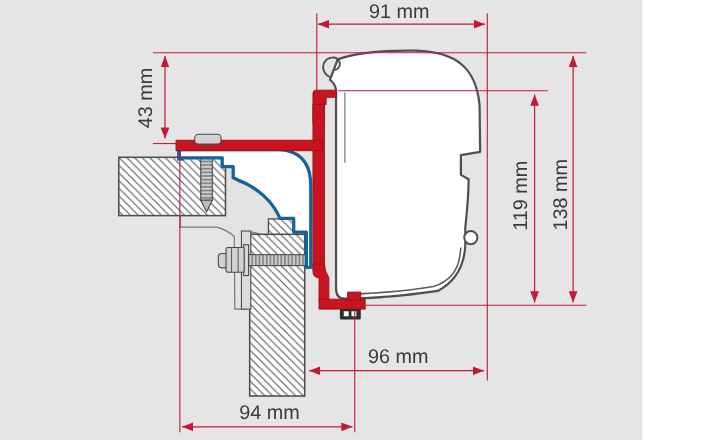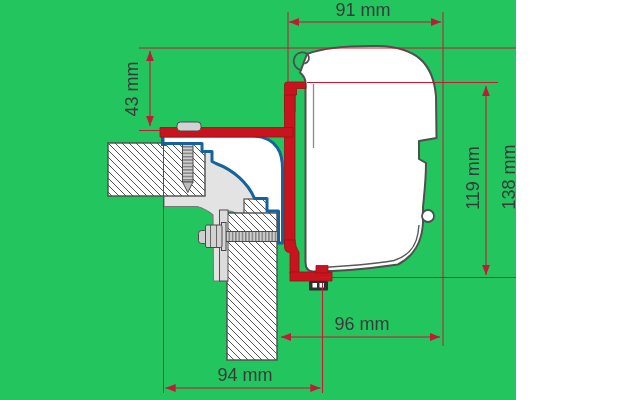--- a/index.html
+++ b/index.html
@@ -1,16 +1,16 @@
 <!DOCTYPE html>
 <html><head>
 <meta charset="utf-8">
 <style>
   html,body{margin:0;padding:0;background:#ffffff;}
-  #stage{position:relative;width:516px;height:400px;background:#22c55e;overflow:hidden;
+  #stage{position:relative;width:584px;height:400px;background:#e5e5e5;overflow:hidden;
          font-family:"Liberation Sans",sans-serif;}
   svg{display:block;}
   text{font-family:"Liberation Sans",sans-serif;font-size:18px;fill:#3a3a3a;}
 </style>
 </head>
 <body>
 
 <div id="stage">
 <svg width="640" height="400" viewBox="0 0 640 400">
   <defs>

